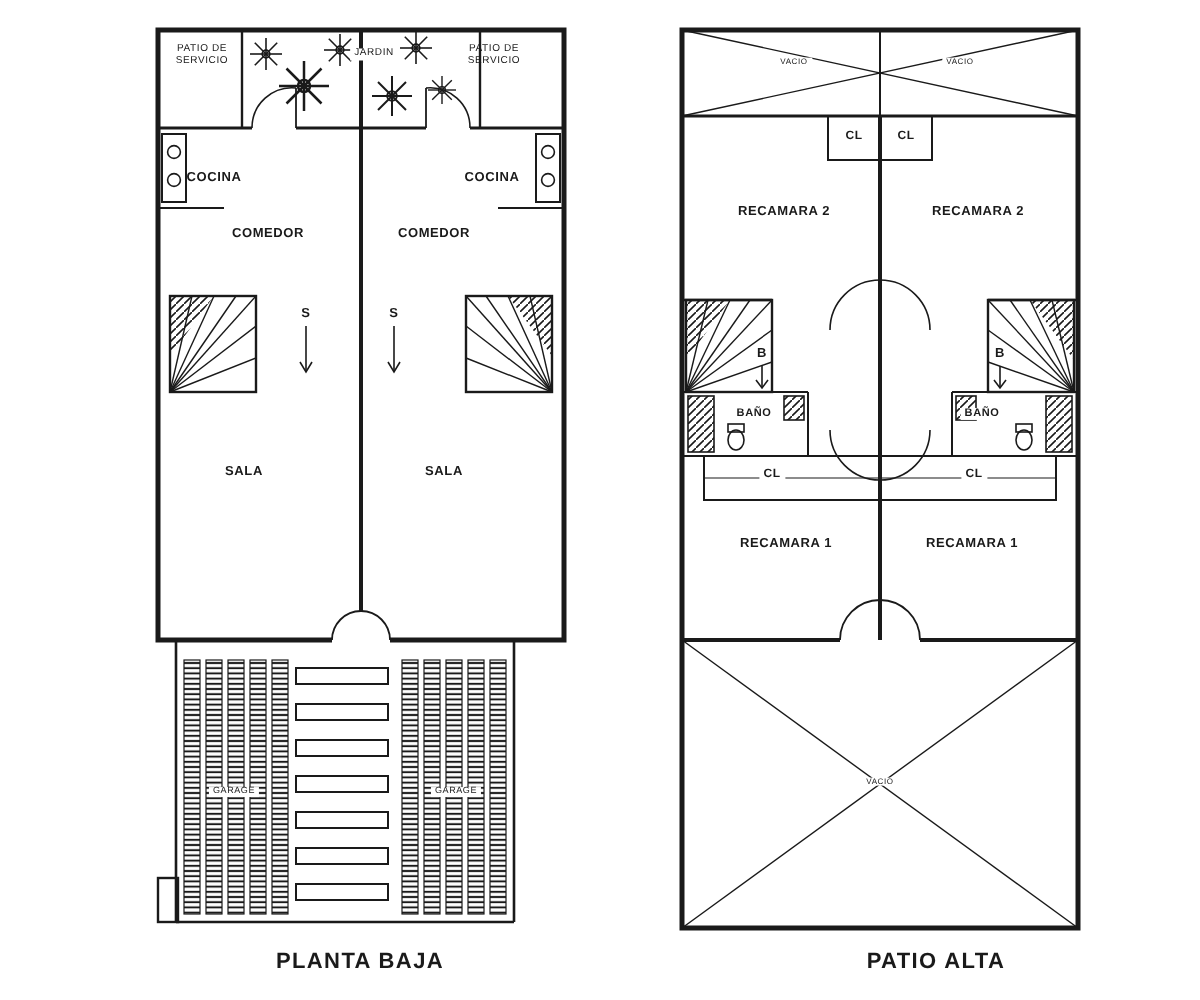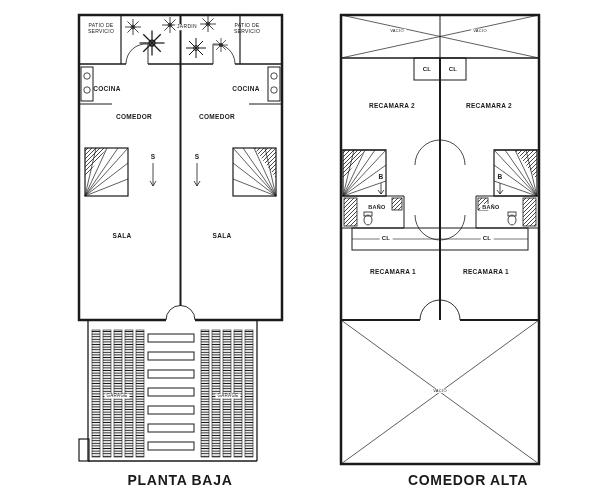--- a/index.html
+++ b/index.html
@@ -8,21 +8,21 @@
     font-family:"Liberation Sans",sans-serif;color:#1a1a1a;
   }
   .sheet svg{position:absolute;left:0;top:0;}
   .lbl{
     position:absolute;transform:translate(-50%,-50%);
     white-space:nowrap;color:#1a1a1a;letter-spacing:.3px;line-height:1.1;
   }
   .bold{font-weight:bold;}
   .wrap{white-space:normal;text-align:center;width:27px;}
   .bg{background:#ffffff;padding:0 2px;}
-  .title{font-size:14px;font-weight:bold;letter-spacing:.7px;}
+  .title{font-size:11px;font-weight:bold;letter-spacing:.7px;}
 </style>
 </head>
 <body>
 
 <div class="sheet">
 
   <svg width="600" height="500" viewBox="0 0 600 500">
     <defs>
       <pattern id="hatchH" width="4" height="2.6" patternUnits="userSpaceOnUse">
         <line x1="0" y1="1.3" x2="4" y2="1.3" stroke="#1a1a1a" stroke-width="1"></line>
@@ -230,15 +230,15 @@
   <div class="lbl bold" style="left:489px;top:106px;font-size:6.5px">RECAMARA 2</div>
   <div class="lbl bold" style="left:381px;top:177px;font-size:6.5px">B</div>
   <div class="lbl bold" style="left:500px;top:177px;font-size:6.5px">B</div>
   <div class="lbl bold bg" style="left:377px;top:207px;font-size:5.5px">BAÑO</div>
   <div class="lbl bold bg" style="left:491px;top:207px;font-size:5.5px">BAÑO</div>
   <div class="lbl bold bg" style="left:386px;top:238px;font-size:6px">CL</div>
   <div class="lbl bold bg" style="left:487px;top:238px;font-size:6px">CL</div>
   <div class="lbl bold" style="left:393px;top:272px;font-size:6.5px">RECAMARA 1</div>
   <div class="lbl bold" style="left:486px;top:272px;font-size:6.5px">RECAMARA 1</div>
   <div class="lbl bg" style="left:440px;top:391px;font-size:4px">VACIO</div>
-  <div class="lbl title" style="left:468px;top:481px">COMEDOR ALTA</div>
+  <div class="lbl title" style="left:468px;top:481px">PATIO ALTA</div>
 
 </div>
 
 </body></html>

